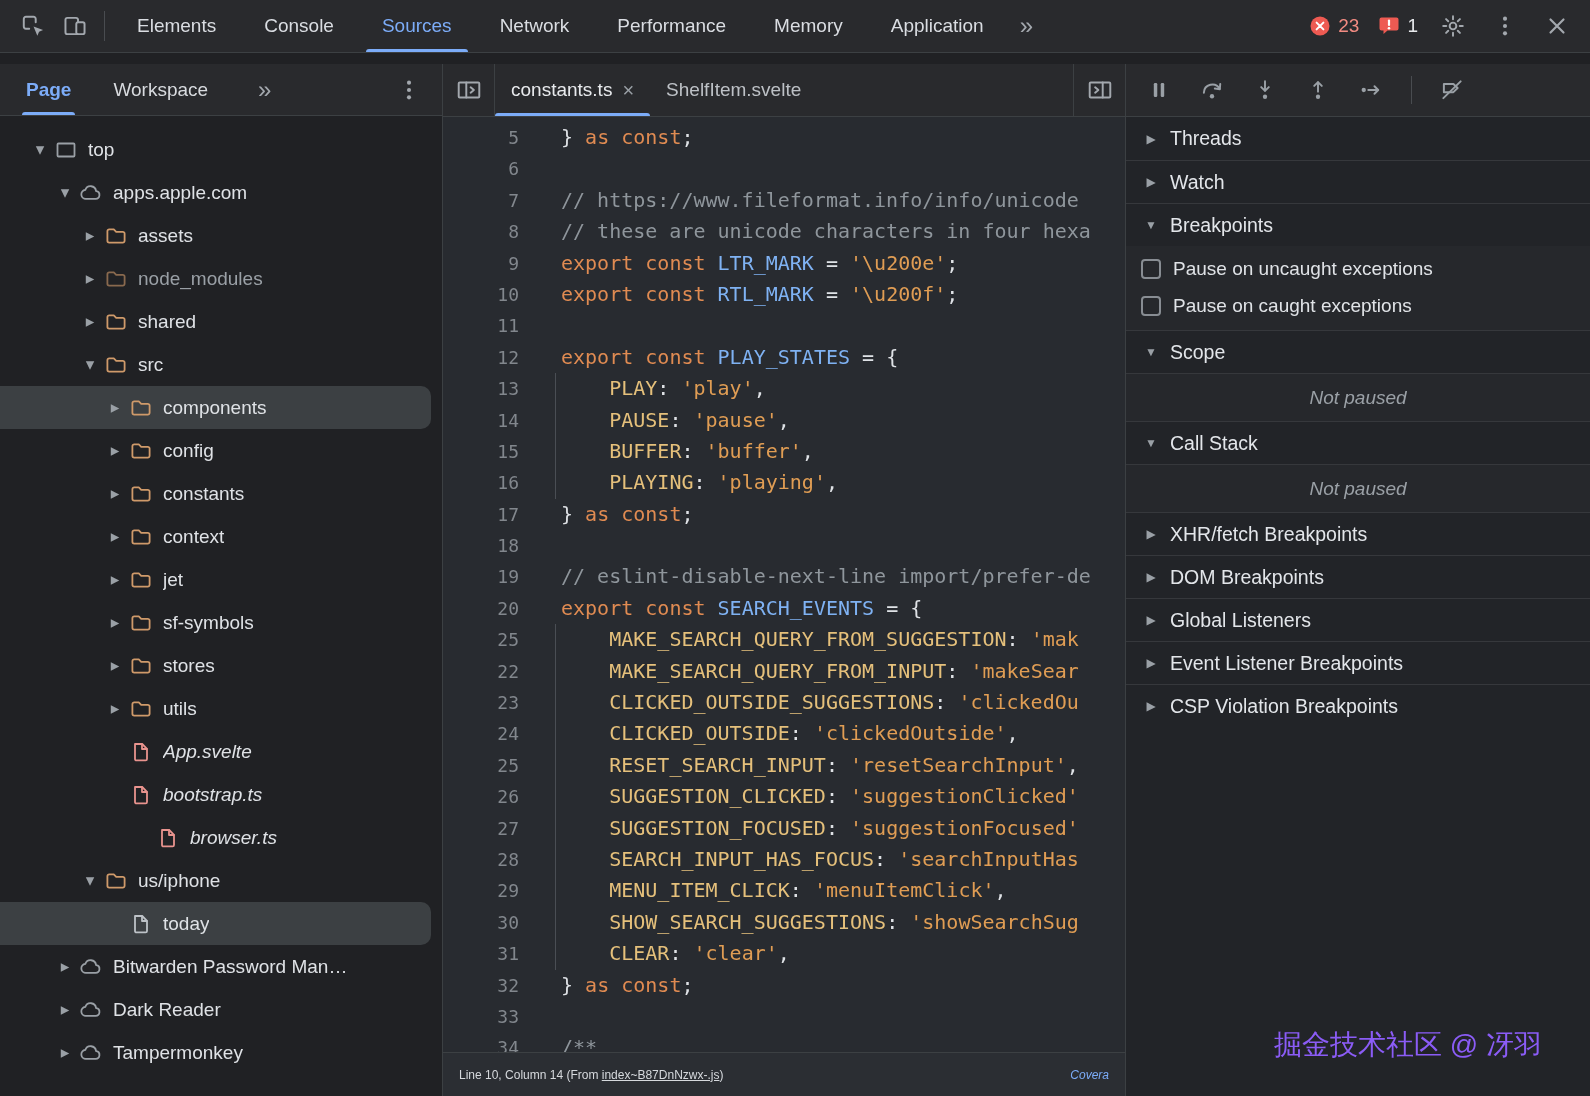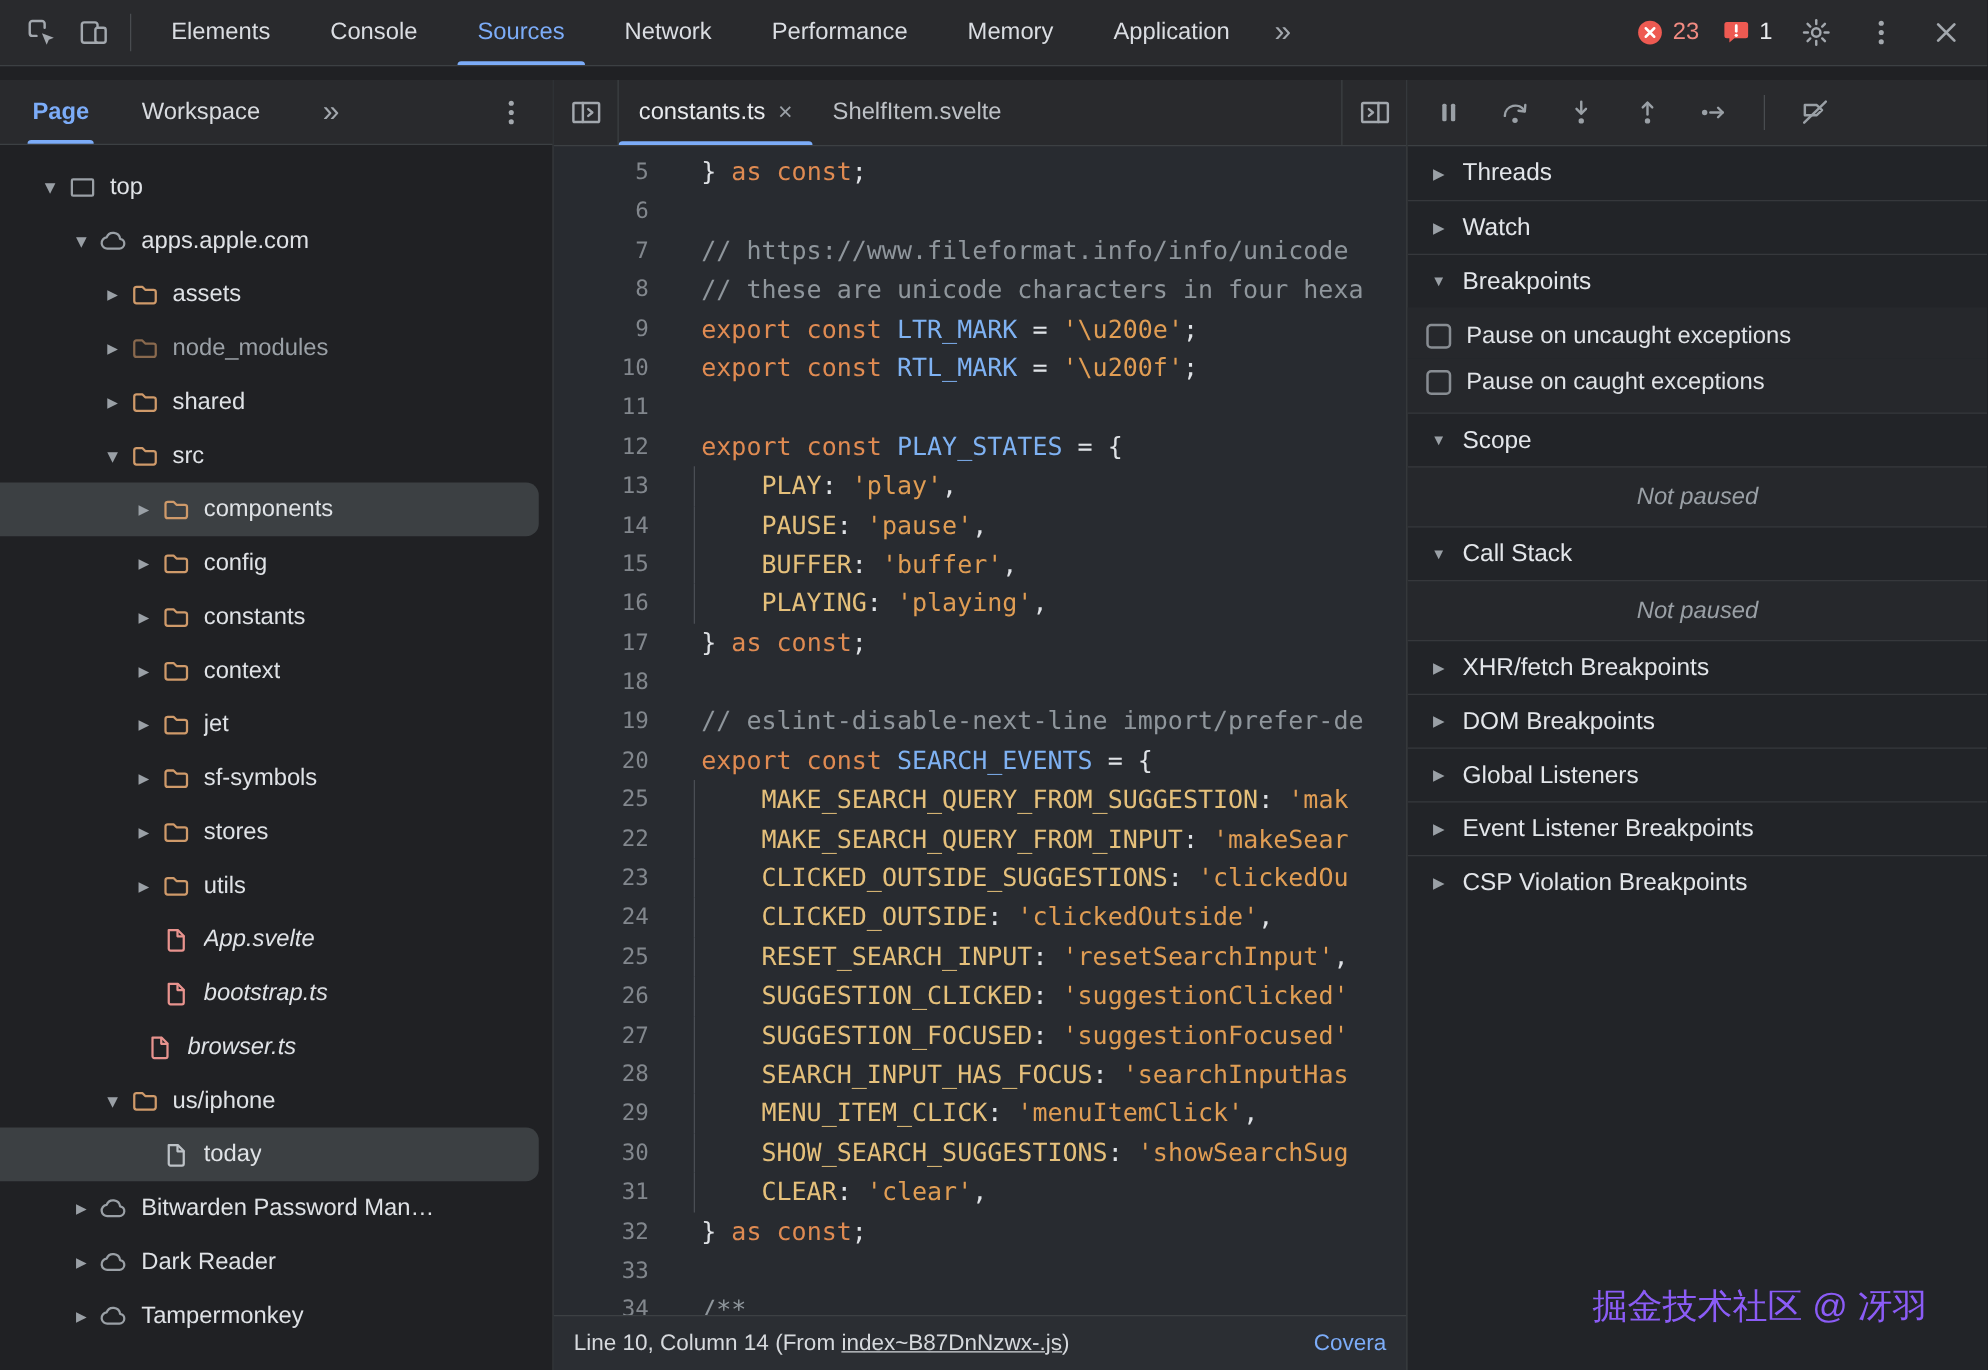--- a/index.html
+++ b/index.html
@@ -80,24 +80,24 @@
           font-size:20px; color:#dfe2e6; }
   .line { height:31.4px; line-height:31.4px; position:relative; }
   .line.guide::before { content:""; position:absolute; left:-6px; top:0; bottom:0; width:1px; background:#4a4e54; }
   .t-kw  { color:var(--kw-color,#e08b52); }
   .t-def { color:var(--def-color,#7fb2f3); }
   .t-prop{ color:var(--prop-color,#e5c07b); }
   .t-str { color:var(--str-color,#e09d54); }
   .t-cmt { color:var(--cmt-color,#8f969c); }
   .t-pln { color:#dfe2e6; }
   .statusbar { flex:0 0 44px; border-top:1px solid #3c4043; background:#2b2e33;
-               display:flex; align-items:center; padding:0 16px; font-size:18px; color:#d6d9dd;
+               display:flex; align-items:center; padding:0 16px; font-size:12px; color:#d6d9dd;
                overflow:hidden; white-space:pre; }
   .status-link { color:#d6d9dd; text-decoration:underline; }
-  .coverage { color:var(--accent-blue,#7cacf8); margin-left:auto; padding-left:20px; }
+  .coverage { color:var(--accent-blue,#7cacf8); margin-left:auto; padding-left:20px;font-style:italic; }
 
   
   .rightpanel { flex:0 0 465px; display:flex; flex-direction:column; background:#222428;
                 border-left:1px solid #3c4043; position:relative; min-width:0; }
   .debug-toolbar { flex:0 0 53px; display:flex; align-items:center; gap:27px; padding-left:20px;
                    background:#292a2d; border-bottom:1px solid #3c4043; color:#9aa0a6; }
   .debug-toolbar .icn { width:26px; height:26px; }
   .dt-sep { width:1px; height:28px; background:#494c50; }
   .debug-sections { flex:1; overflow:hidden; }
   .sec-header { height:43px; display:flex; align-items:center; gap:10px; padding-left:16px;
@@ -361,21 +361,21 @@
           <div class="trow" style="padding-left: 103px;">
             <span class="arrow"></span>
             <span class="ticon icn-file">
               <svg class="icn " viewBox="0 0 24 24">
                 <path d="M6 4h7.2L18 8.8V19a1.4 1.4 0 0 1-1.4 1.4H7.4A1.4 1.4 0 0 1 6 19z" fill="none" stroke="currentColor" stroke-width="1.8" stroke-linecap="round" stroke-linejoin="round"></path>
                 <path d="M13 4.2V9h4.8" fill="none" stroke="currentColor" stroke-width="1.8" stroke-linecap="round" stroke-linejoin="round"></path>
               </svg>
             </span>
             <span class="tlabel italic">bootstrap.ts</span>
           </div>
-          <div class="trow" style="padding-left: 90px;">
+          <div class="trow" style="padding-left: 90px; margin-left: 40px;">
             <span class="arrow"></span>
             <span class="ticon icn-file">
               <svg class="icn " viewBox="0 0 24 24">
                 <path d="M6 4h7.2L18 8.8V19a1.4 1.4 0 0 1-1.4 1.4H7.4A1.4 1.4 0 0 1 6 19z" fill="none" stroke="currentColor" stroke-width="1.8" stroke-linecap="round" stroke-linejoin="round"></path>
                 <path d="M13 4.2V9h4.8" fill="none" stroke="currentColor" stroke-width="1.8" stroke-linecap="round" stroke-linejoin="round"></path>
               </svg>
             </span>
             <span class="tlabel italic">browser.ts</span>
           </div>
           <div class="trow" style="padding-left: 78px;">

